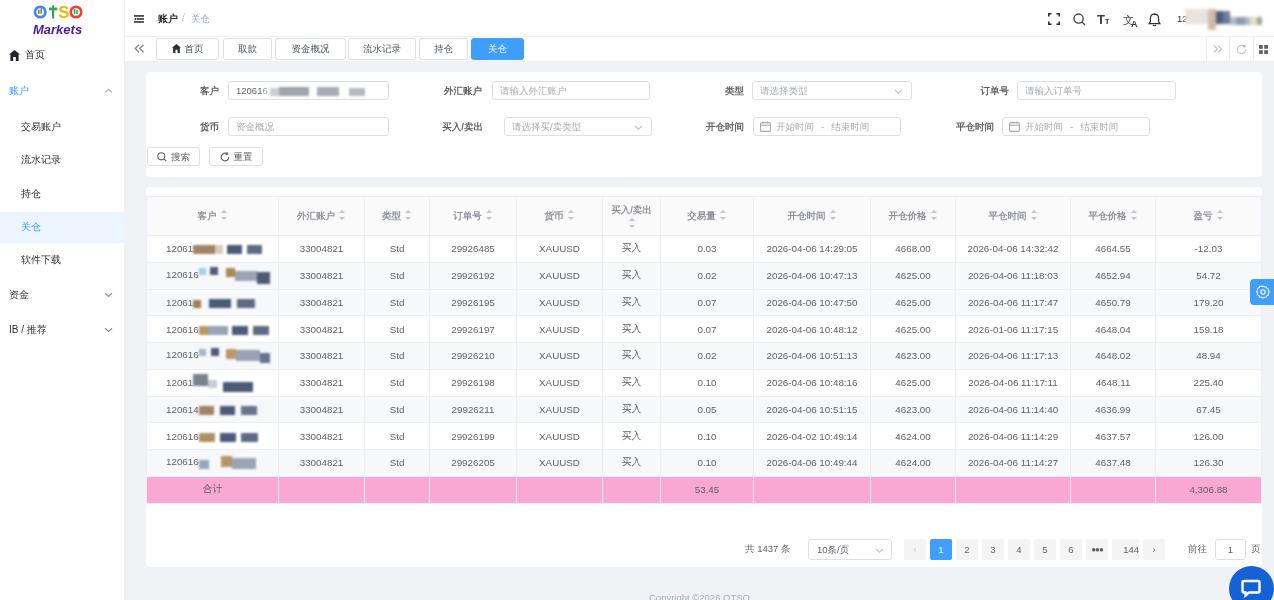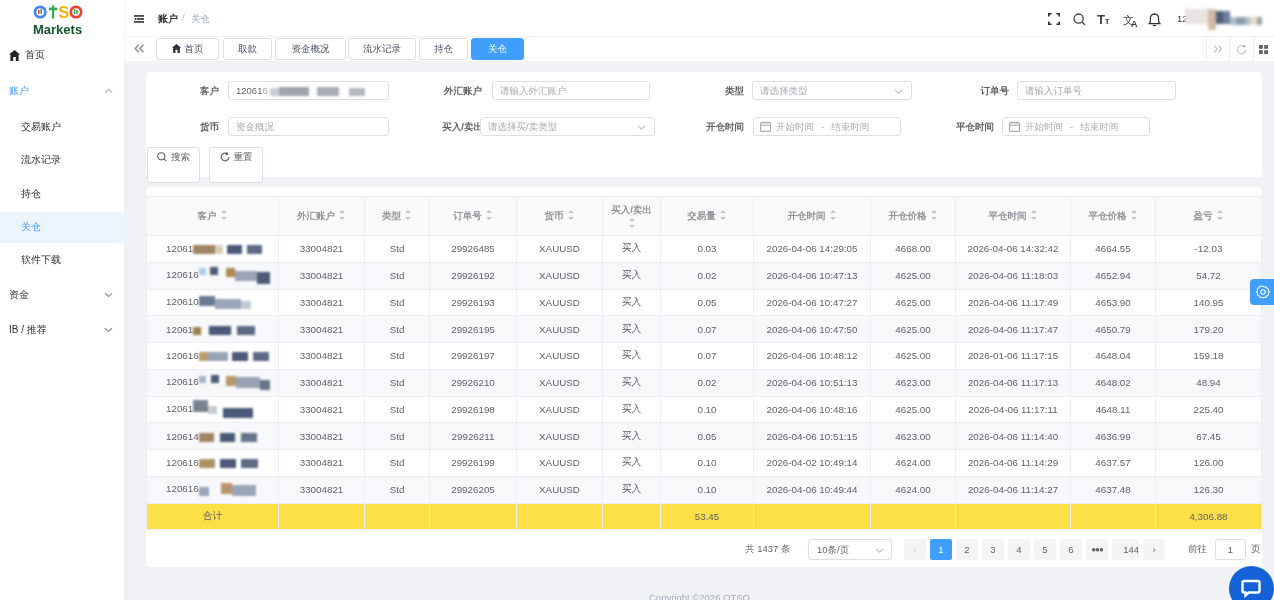--- a/index.html
+++ b/index.html
@@ -21,28 +21,28 @@
 #tabbar { position:absolute; left:125px; top:37px; width:1149px; height:25px; background:#fff; border-bottom:1px solid #eef0f2; }
 .tab { position:absolute; top:1px; height:22px; line-height:20px; font-size:9.5px; color:#495060; background:#fff; border:1px solid #dcdfe6; border-radius:3px; text-align:center; }
 .tab.active { background:#409eff; border-color:#409eff; color:#fff; }
 
 #main { position:absolute; left:125px; top:62px; width:1149px; height:538px; background:#f0f2f5; }
 .card { position:absolute; background:#fff; border-radius:4px; }
 
 .flabel { position:absolute; font-size:9.5px; color:#606266; text-align:right; line-height:19px; font-weight:bold;}
 .finput { position:absolute; height:19px; border:1px solid #dcdfe6; border-radius:3px; background:#fff; font-size:9.5px; color:#a8abb2; line-height:17px; padding-left:7px; white-space:nowrap; }
 .fval { color:#606266; }
-.btn { position:absolute; height:36px; border:1px solid #dcdfe6; border-radius:3px; background:#fff; font-size:9.5px; color:#606266; line-height:18px; text-align:center; }
+.btn { position:absolute; height:19px; border:1px solid #dcdfe6; border-radius:3px; background:#fff; font-size:9.5px; color:#606266; line-height:18px; text-align:center; }
 
 table { border-collapse:collapse; table-layout:fixed; width:1115px; font-size:9.5px; color:#606266; }
 th { font-weight:bold; color:#909399; background:#fafafa; border:1px solid #ebeef5; height:39px; text-align:center; font-size:9.5px; padding:0; }
 td { border:1px solid #ebeef5; height:26.75px; text-align:center; padding:0; font-size:9.8px; }
 td.cl { text-align:left; padding-left:19px; white-space:nowrap; overflow:hidden; }
 tr.stripe td { background:#f7f8fa; }
-tr.total td { background:#fde047; }
+tr.total td { background:#f9a8d4; }
 .sort { display:inline-block; vertical-align:-2px; margin-left:3px; width:8px; height:12px; position:relative; }
 .sort:before { content:""; position:absolute; left:1px; top:-2px; border:3px solid transparent; border-bottom-color:#c0c4cc; }
 .sort:after { content:""; position:absolute; left:1px; bottom:-2px; border:3px solid transparent; border-top-color:#c0c4cc; }
 
 .pgbtn { display:inline-block; width:22px; height:21px; line-height:21px; background:#f4f4f5; color:#606266; font-size:9.5px; border-radius:2px; text-align:center; margin-left:4px; vertical-align:middle; }
 .pgbtn.on { background:#409eff; color:#fff; }
 .pgbtn.dis { color:#c0c4cc; }
 
 .mz { display:inline-block; vertical-align:middle; filter:blur(1.2px); white-space:nowrap; line-height:0;}
 .mz i { display:inline-block; }
@@ -56,21 +56,21 @@
       <circle cx="7.2" cy="7" r="5.2" fill="none" stroke="#4285f4" stroke-width="2.7"></circle>
       <rect x="5" y="4.8" width="1.6" height="4" fill="#ea4335"></rect>
       <rect x="7.4" y="3.6" width="1.6" height="5.2" fill="#34a853"></rect>
       <rect x="19" y="0.4" width="2.2" height="13" fill="#34a853"></rect>
       <rect x="15.9" y="2.6" width="8.4" height="2.7" fill="#34a853"></rect>
       <text x="25.2" y="12.6" font-family="Liberation Sans, sans-serif" font-size="16.5" font-weight="bold" fill="#f4b400">S</text>
       <circle cx="43" cy="7" r="5.2" fill="none" stroke="#ea4335" stroke-width="2.7"></circle>
       <rect x="40.8" y="4" width="1.6" height="5" fill="#34a853"></rect>
       <rect x="43.2" y="5" width="1.6" height="4" fill="#34a853"></rect>
     </svg>
-    <div style="font-size:13px; font-weight:bold; color:#14532d; letter-spacing:0; margin-top:-1px;">Markets</div>
+    <div style="font-size:13px; font-weight:bold; color:#4c1d95; letter-spacing:0; margin-top:-1px;font-style:italic;">Markets</div>
   </div>
   <div class="hl"></div>
   <div class="side-item" style="top:44px;">
     <svg class="abs" style="left:9px;top:6px;" width="11" height="11" viewBox="0 0 11 11">
         <path d="M5.5 0 L11 4.6 L9.6 4.6 L9.6 11 L6.8 11 L6.8 7 L4.2 7 L4.2 11 L1.4 11 L1.4 4.6 L0 4.6 Z" fill="#21252b"></path>
       </svg>
     <span style="position:absolute;left:25px;">首页</span>
   </div>
   <div class="side-item blue" style="top:80px;">
       <span style="position:absolute;left:9px;">账户</span>
@@ -202,21 +202,21 @@
     <div class="flabel" style="left:548px; top:9px; width:50px;">类型</div>
     <div class="finput" style="left:606px; top:9px; width:160px;">请选择类型<svg style="position:absolute; right:8px; top:7px;" width="9" height="6" viewBox="0 0 9 6">
           <path d="M1 1 L4.5 4.3 L8 1" fill="none" stroke="#c0c4cc" stroke-width="1.2"></path>
         </svg></div>
     <div class="flabel" style="left:813px; top:9px; width:50px;">订单号</div>
     <div class="finput" style="left:871px; top:9px; width:159px;">请输入订单号</div>
 
     <div class="flabel" style="left:18px; top:45px; width:55px;">货币</div>
     <div class="finput" style="left:82px; top:45px; width:161px;">资金概况</div>
     <div class="flabel" style="left:271px; top:45px; width:66px;">买入/卖出</div>
-    <div class="finput" style="left:334px; top:45px; width:175px;">请选择买/卖类型<svg style="position:absolute; right:8px; top:7px;" width="9" height="6" viewBox="0 0 9 6">
+    <div class="finput" style="left:358px; top:45px; width:148px;">请选择买/卖类型<svg style="position:absolute; right:8px; top:7px;" width="9" height="6" viewBox="0 0 9 6">
           <path d="M1 1 L4.5 4.3 L8 1" fill="none" stroke="#c0c4cc" stroke-width="1.2"></path>
         </svg></div>
     <div class="flabel" style="left:540px; top:45px; width:58px;">开仓时间</div>
     <div class="finput" style="left:607px; top:45px; width:148px; padding-left:6px;"><svg style="vertical-align:-2px; margin-right:5px;" width="11" height="11" viewBox="0 0 11 11">
           <g fill="none" stroke="#a8abb2" stroke-width="1.1">
             <rect x="0.6" y="1.6" width="9.8" height="8.8" rx="1"></rect>
             <path d="M0.6 4.2 L10.4 4.2"></path>
             <path d="M3.2 0.4 L3.2 2.6 M7.8 0.4 L7.8 2.6"></path>
           </g>
         </svg>开始时间<span style="margin:0 7px; color:#a8abb2;">-</span>结束时间</div>
@@ -290,34 +290,20 @@
             <td>29926192</td>
             <td>XAUUSD</td>
             <td>买入</td>
             <td>0.02</td>
             <td>2026-04-06 10:47:13</td>
             <td>4625.00</td>
             <td>2026-04-06 11:18:03</td>
             <td>4652.94</td>
             <td>54.72</td>
           </tr>
-      <tr>
-            <td class="cl">120610<span class="mz"><i style="width:16px;height:10px;background:#6a7a93;vertical-align:3px;"></i><i style="width:26px;height:10px;background:#9aa6b8;"></i><i style="width:10px;height:8px;background:#c3cad4;"></i></span></td>
-            <td>33004821</td>
-            <td>Std</td>
-            <td>29926193</td>
-            <td>XAUUSD</td>
-            <td>买入</td>
-            <td>0.05</td>
-            <td>2026-04-06 10:47:27</td>
-            <td>4625.00</td>
-            <td>2026-04-06 11:17:49</td>
-            <td>4653.90</td>
-            <td>140.95</td>
-          </tr>
       <tr class="stripe">
             <td class="cl">12061<span class="mz"><i style="width:8px;height:8px;background:#9c804f;"></i><i style="width:8px;height:3px;background:transparent;"></i><i style="width:22px;height:9px;background:#4a5a78;"></i><i style="width:6px;height:3px;background:transparent;"></i><i style="width:18px;height:9px;background:#5c6a85;"></i></span></td>
             <td>33004821</td>
             <td>Std</td>
             <td>29926195</td>
             <td>XAUUSD</td>
             <td>买入</td>
             <td>0.07</td>
             <td>2026-04-06 10:47:50</td>
             <td>4625.00</td>

